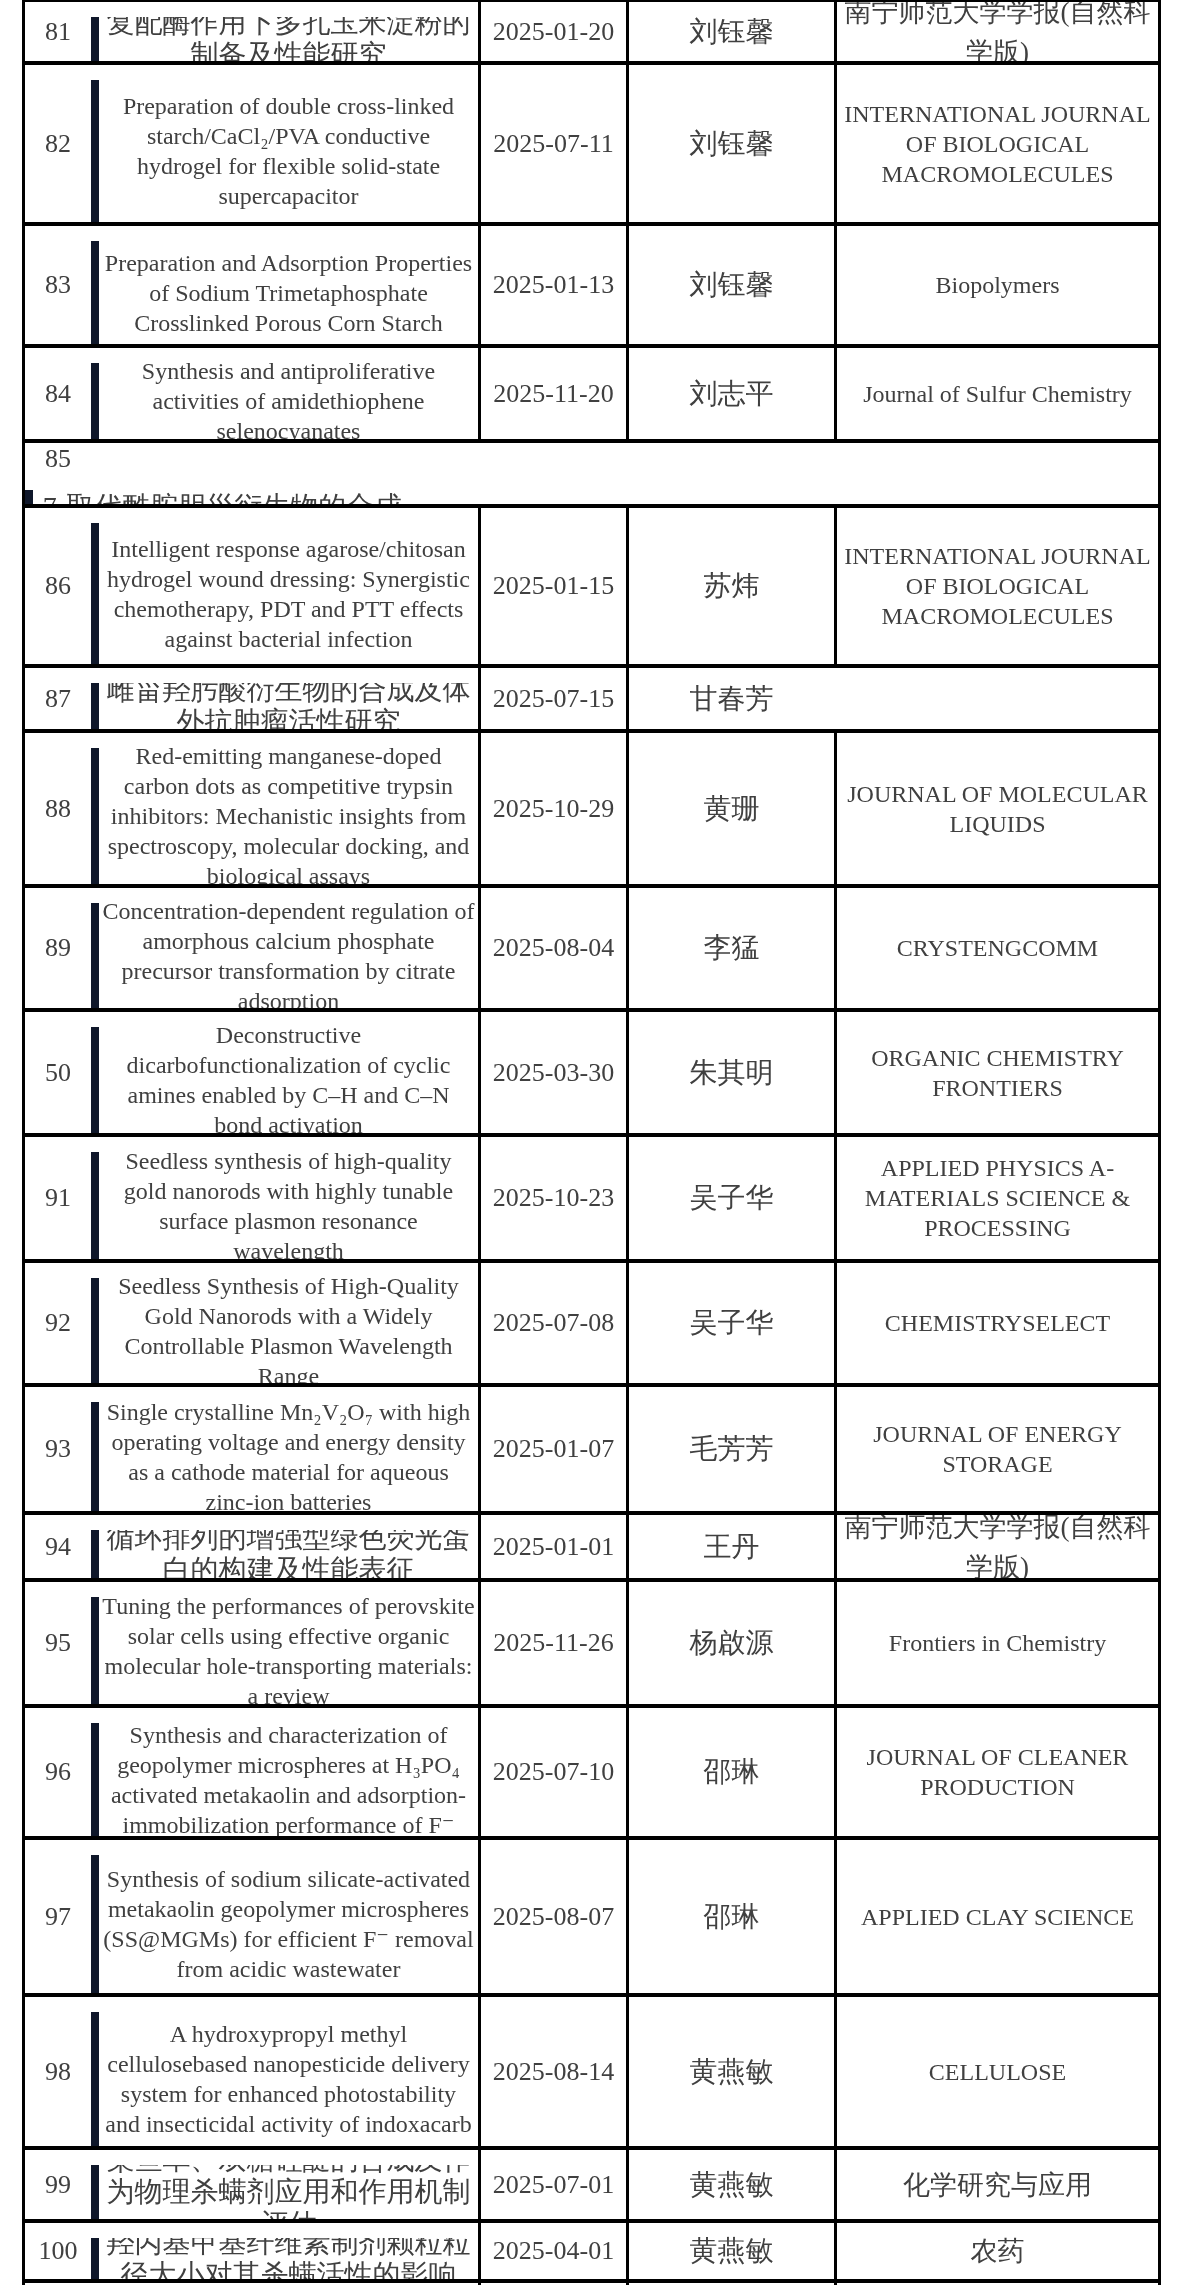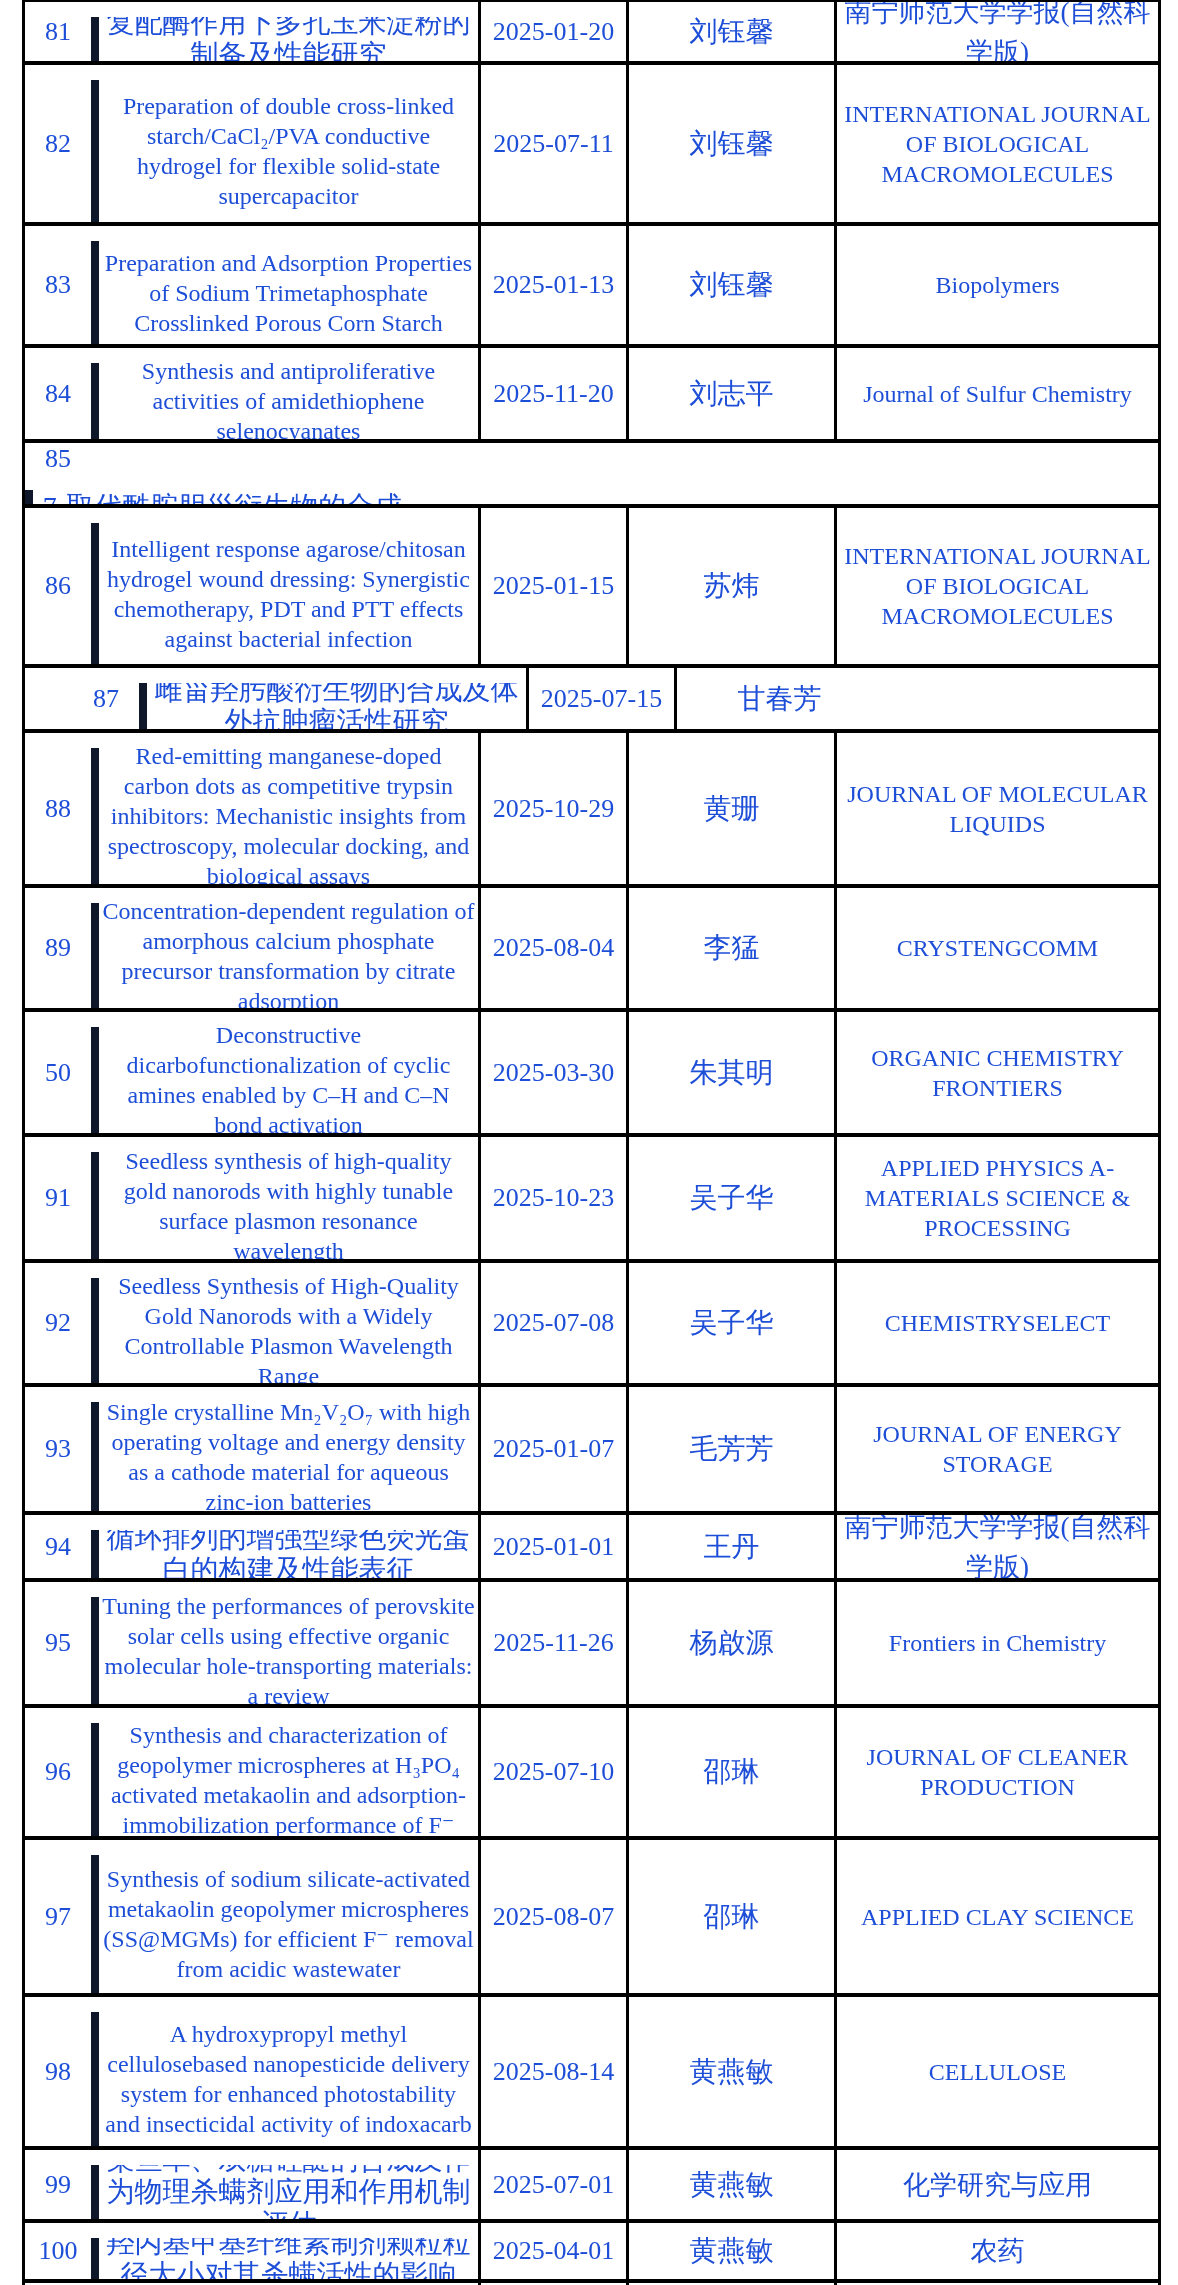--- a/index.html
+++ b/index.html
@@ -6,21 +6,21 @@
     margin: 0;
     padding: 0;
     background: #ffffff;
   }
   .page {
     position: relative;
     width: 1178px;
     height: 2285px;
     background: #ffffff;
     overflow: hidden;
-    color: #1d4ed8;
+    color: #404040;
     font-family: "Liberation Serif", "DejaVu Serif", serif;
   }
   .pub-table {
     position: absolute;
     left: 22px;
     top: 0;
     width: 1139px;
     box-sizing: border-box;
     border-left: 3px solid #000;
     border-right: 3px solid #000;
@@ -94,21 +94,21 @@
     <div class="cell c-author">甘春芳</div>
     <div class="cell c-journal zh">有机化学</div>
   </div>
       <div class="row" style="height: 160px;">
     <div class="cell c-no">86</div>
     <div class="cell c-title">Intelligent response agarose/chitosan hydrogel wound dressing: Synergistic chemotherapy, PDT and PTT effects against bacterial infection</div>
     <div class="cell c-date">2025-01-15</div>
     <div class="cell c-author">苏炜</div>
     <div class="cell c-journal">INTERNATIONAL JOURNAL OF BIOLOGICAL MACROMOLECULES</div>
   </div>
-      <div class="row" style="height: 65px; padding-left: 48px;">
+      <div class="row" style="height: 65px;">
     <div class="cell c-no">87</div>
     <div class="cell c-title zh">雌甾羟肟酸衍生物的合成及体外抗肿瘤活性研究</div>
     <div class="cell c-date">2025-07-15</div>
     <div class="cell c-author">甘春芳</div>
   </div>
       <div class="row" style="height: 155px;">
     <div class="cell c-no">88</div>
     <div class="cell c-title">Red-emitting manganese-doped carbon dots as competitive trypsin inhibitors: Mechanistic insights from spectroscopy, molecular docking, and biological assays</div>
     <div class="cell c-date">2025-10-29</div>
     <div class="cell c-author">黄珊</div>

